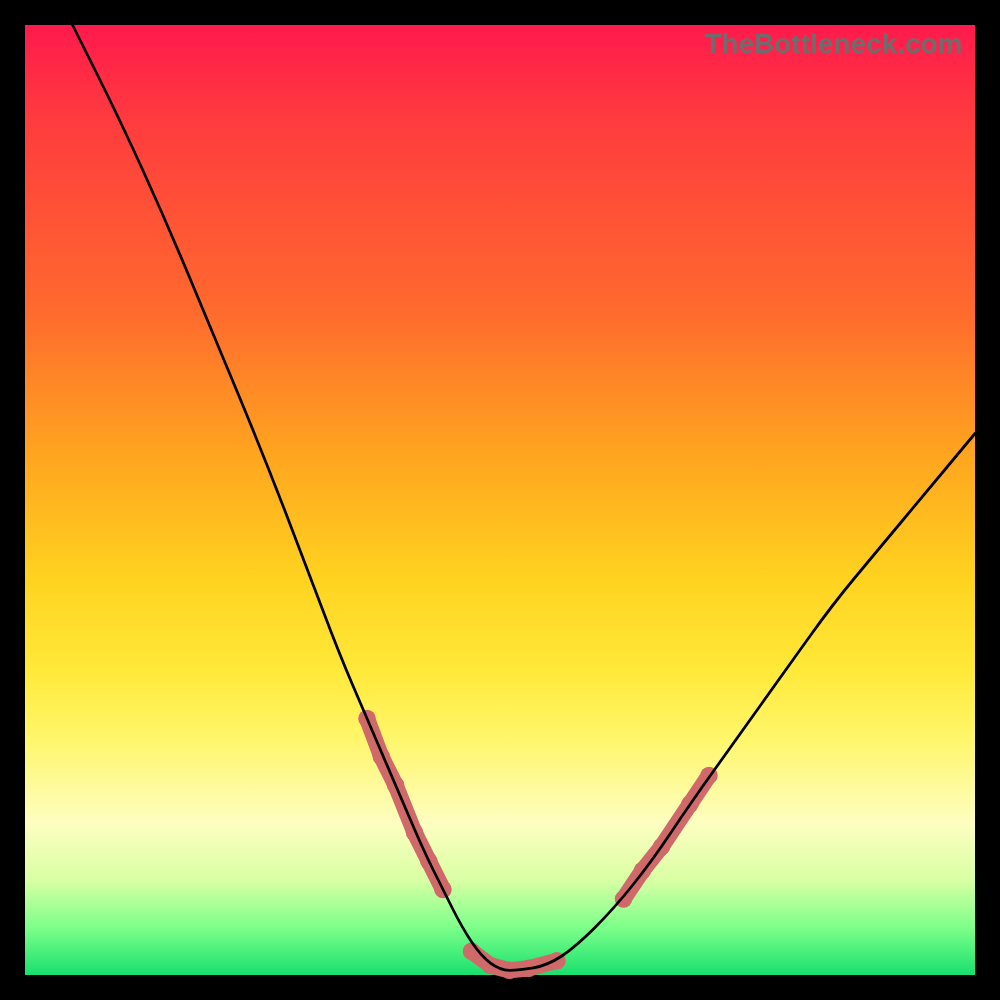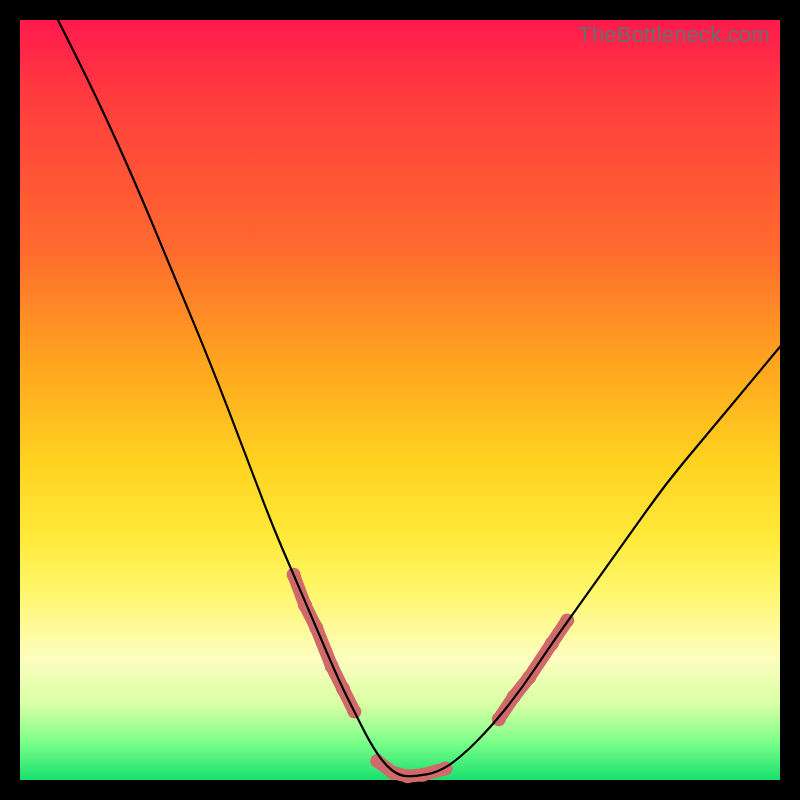--- a/index.html
+++ b/index.html
@@ -36,21 +36,21 @@
       #d9ffa4 90%,
       #7dff8a 95%,
       #18e06e 100%
     );
   }
   .watermark {
     position: absolute;
     top: 2px;
     right: 10px;
     font-size: 22px;
-    font-weight: 400;
+    font-weight: 700;
     color: #6d6d6d;
     letter-spacing: 0.2px;
     user-select: none;
     margin-left: 46px;
   }
   svg.curve-layer {
     position: absolute;
     left: 0;
     top: 0;
     width: 760px;

